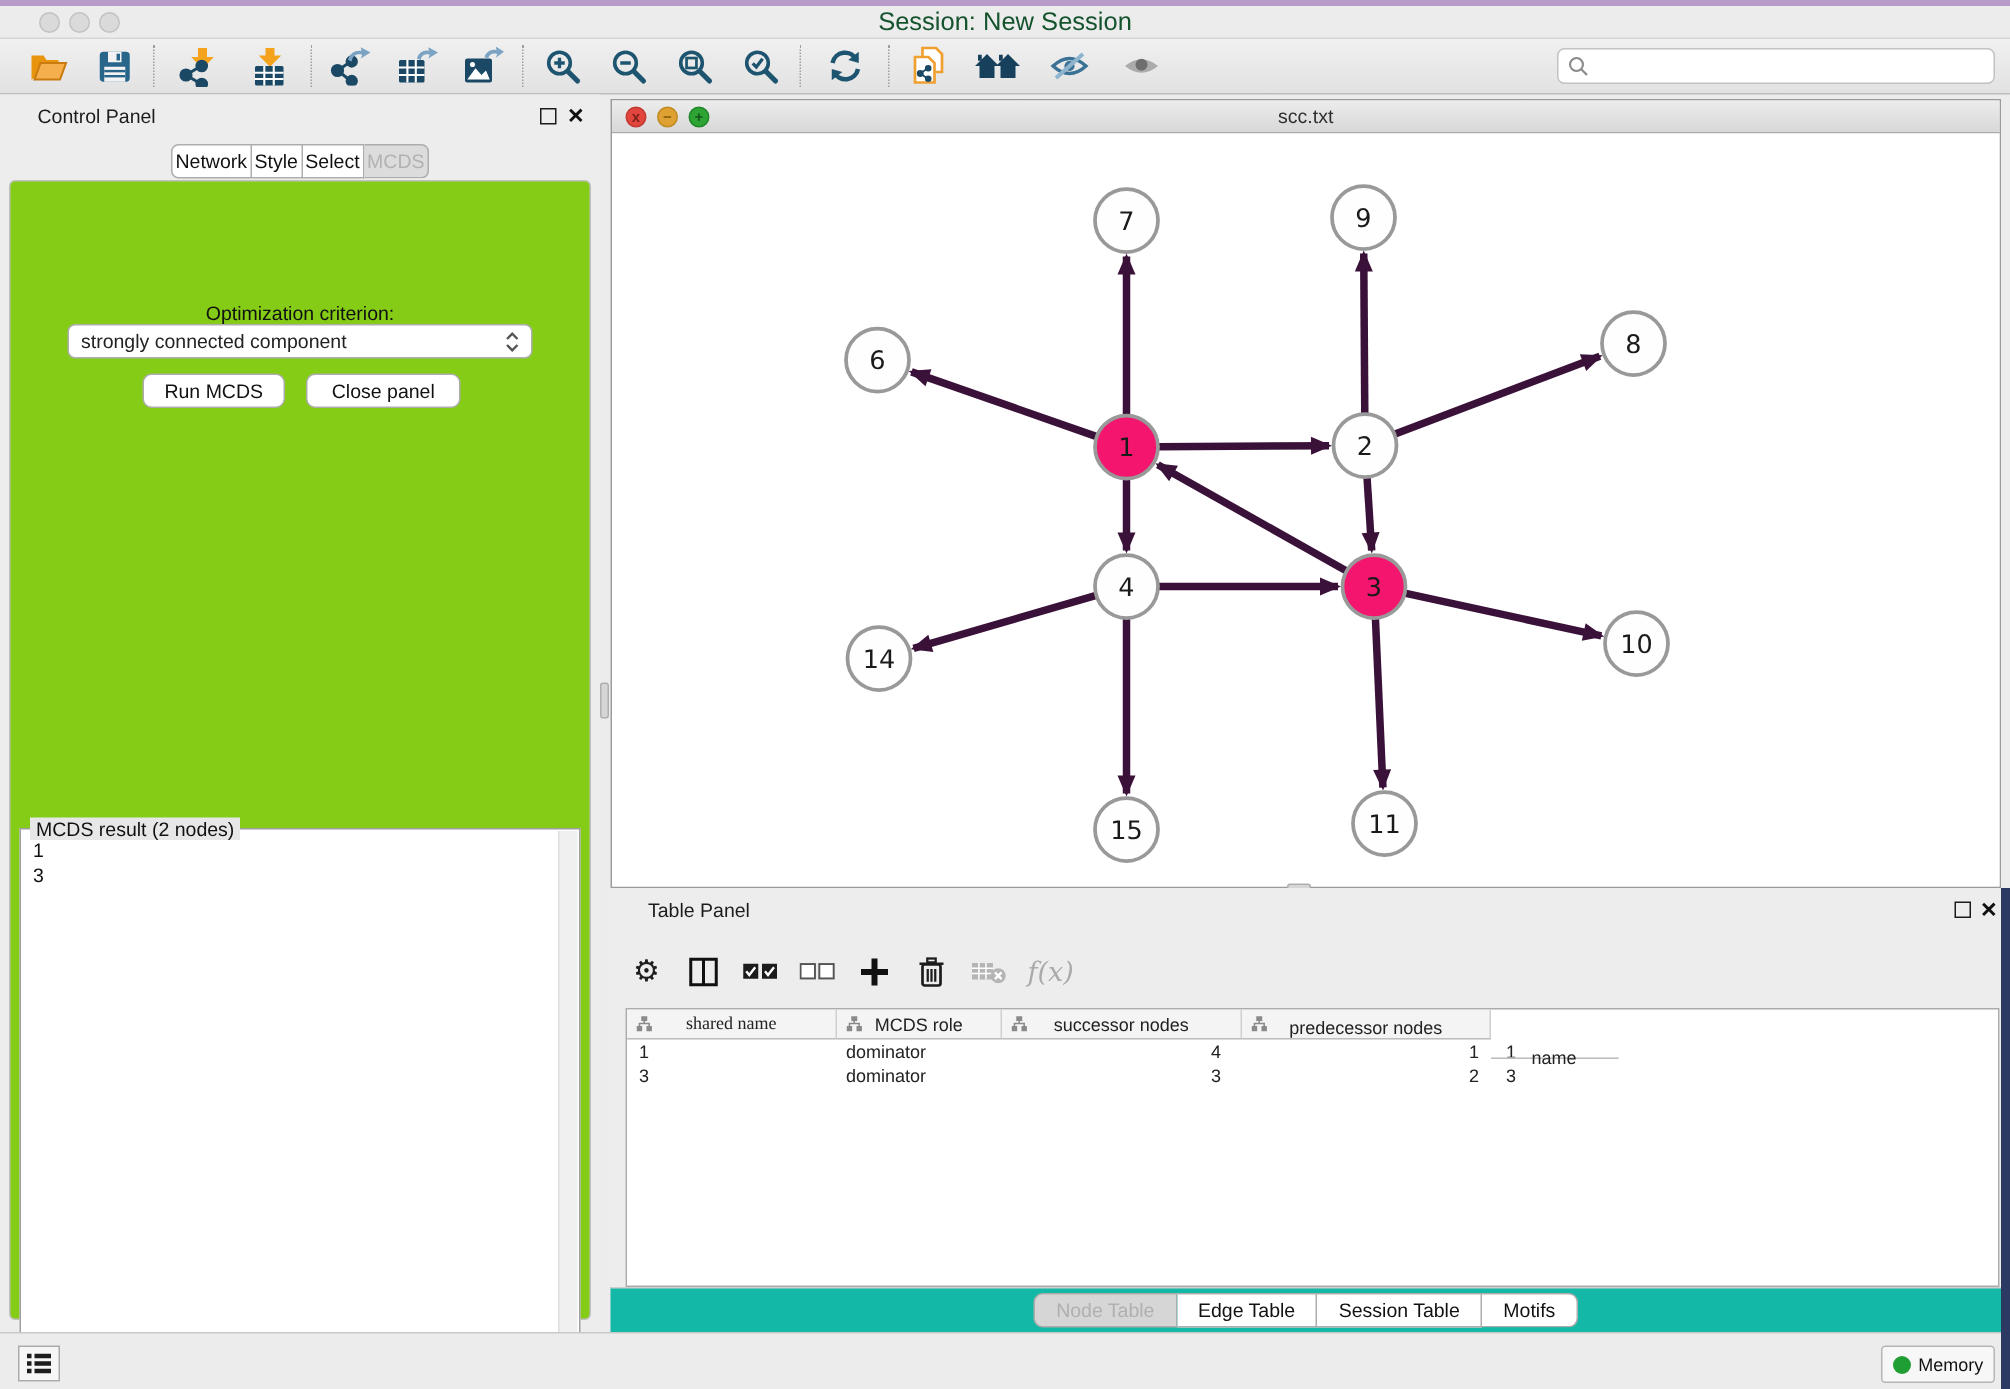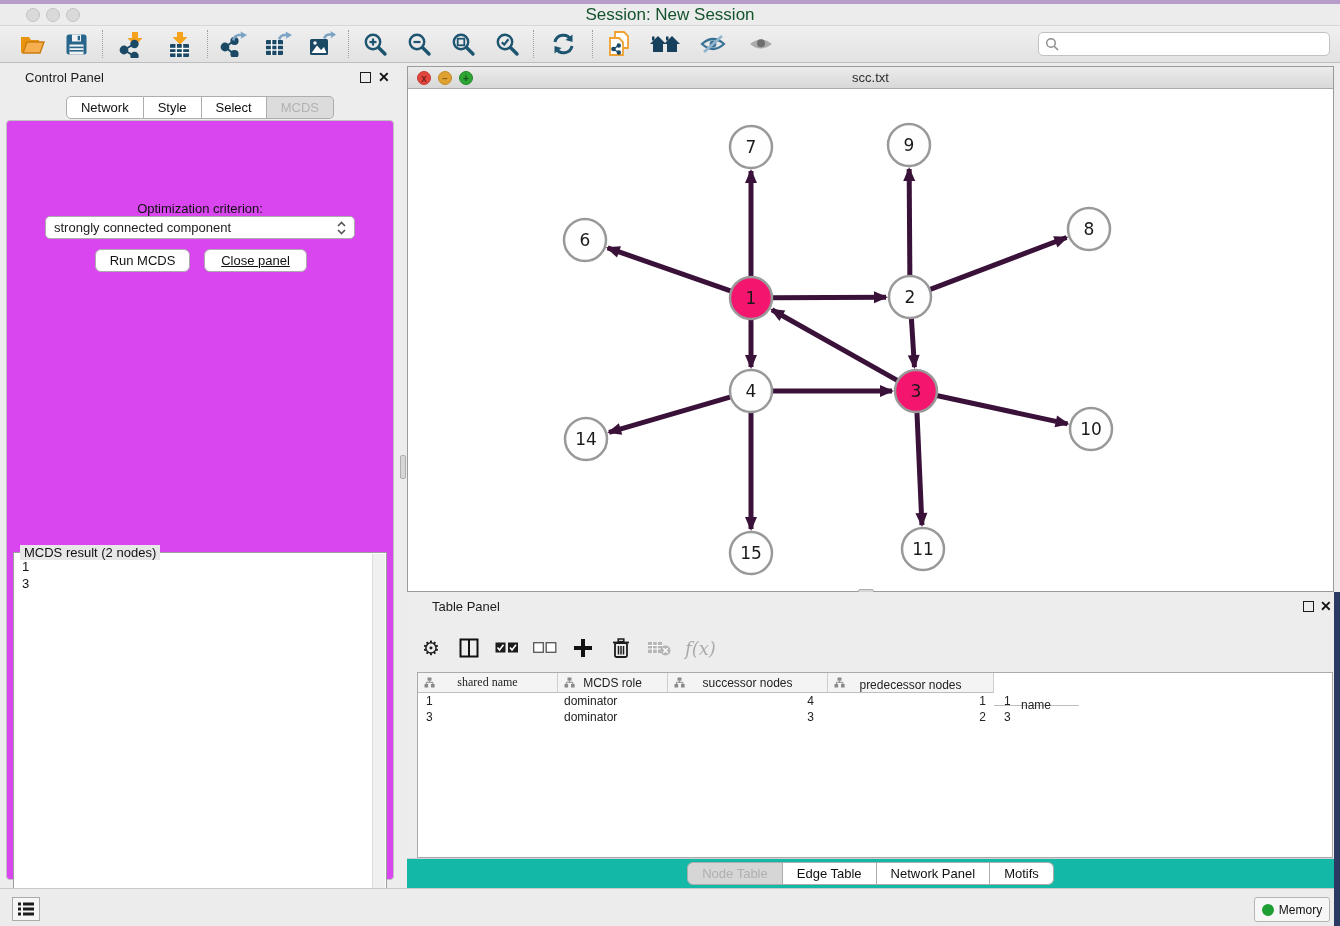--- a/index.html
+++ b/index.html
@@ -21,31 +21,31 @@
   .search-wrap svg { flex:0 0 auto; }
   .search-input { border:none; outline:none; flex:1; height:20px; font-size:13px; margin-left:4px; background:transparent; }
 
   
   .control-panel { left:0; top:63px; width:400px; height:825px; background:#EDEDED; }
   .panel-header { height:28px; position:relative; }
   .panel-title { position:absolute; left:13px; top:7px; font-size:13px; color:#1c1c1c;margin-left:12px; }
   .panel-float { position:absolute; width:11px; height:11px; border:1.6px solid #1c1c1c; top:9px; }
   .panel-close { position:absolute; top:6px; font-weight:bold; font-size:14px; color:#111; cursor:default; }
   .cp-tabs { position:absolute; left:0; top:33px; width:100%; display:flex; justify-content:center; }
-  .cp-tab { background:#fff; border:1px solid #ADADAD; border-left:none; padding:3px 14px; font-size:13px; color:#111; }
+  .cp-tab { background:#fff; border:1px solid #ADADAD; border-left:none; padding:3px 2px; font-size:13px; color:#111; }
   .cp-tab:first-child { border-left:1px solid #ADADAD; border-top-left-radius:5px; border-bottom-left-radius:5px; }
   .cp-tab:last-child { border-top-right-radius:5px; border-bottom-right-radius:5px; }
   .cp-tab.active { background:#DCDCDC; color:#B2B2B2; }
-  .cp-content { position:absolute; left:6px; top:57px; width:388px; height:760px; background:#d946ef; border:1px solid #C0C0C0; border-radius:4px; }
+  .cp-content { position:absolute; left:6px; top:57px; width:388px; height:760px; background:#84cc16; border:1px solid #C0C0C0; border-radius:4px; }
   .opt-label { position:absolute; left:0; top:80px; width:100%; text-align:center; font-size:13px; color:#111; }
   .dropdown { position:absolute; left:38px; top:95px; width:310px; height:23px; background:#fff; border:1px solid #ADADAD; border-radius:5px; display:flex; align-items:center; padding:0 8px; font-size:13px; }
   .dd-arrows { margin-left:auto; display:flex; flex-direction:column; align-items:center; line-height:6px; color:#555; font-size:9px; }
   .btn { background:#fff; border:1px solid #ADADAD; border-radius:6px; height:23px; font-size:13px; color:#111; display:inline-flex; align-items:center; justify-content:center; font-family:"Liberation Sans",sans-serif; }
   .run-btn { position:absolute; left:88px; top:128px; width:95px; }
-  .closep-btn { position:absolute; left:197px; top:128px; width:103px;text-decoration:underline; }
+  .closep-btn { position:absolute; left:197px; top:128px; width:103px; }
   .result-group { position:absolute; left:6px; top:431px; width:374px; height:378px; border:1px solid #9E9E9E; background:#fff; }
   .result-title { position:absolute; left:6px; top:-8px; background:#E7E7E7; padding:0 4px; font-size:13px; color:#111; }
   .result-body { position:absolute; left:1px; top:3px; right:15px; bottom:1px; font-size:13px; color:#111; padding:2px 7px; line-height:17px; }
   .result-scroll { position:absolute; top:1px; right:1px; width:13px; bottom:1px; background:#F0F0F0; border-left:1px solid #DDD; }
 
   
   .net-window { left:407px; top:66px; width:927px; height:526px; background:#fff; border:1px solid #9A9A9A; }
   .net-titlebar { position:absolute; left:0; top:0; width:100%; height:22px; background:linear-gradient(#ECECEC,#D8D8D8); border-bottom:1px solid #ABABAB; }
   .tl { position:absolute; top:4px; width:14px; height:14px; border-radius:50%; font-size:10px; font-weight:bold; text-align:center; line-height:13px; }
   .tl-close { left:9px; background:#E2453E; border:1px solid #C23B34; color:#7D1F1B; }
@@ -467,21 +467,21 @@
           <div class="nt-cell" style="width: 160px; text-align: right; padding-left: 0px; padding-right: 14px;">3</div>
           <div class="nt-cell" style="width: 166px; text-align: right; padding-left: 0px; padding-right: 8px;">2</div>
           <div class="nt-cell" style="width: 85px; text-align: left; padding-left: 10px; padding-right: 0px;">3</div>
         </div>
       </div>
   </div>
 
   <div class="tp-tabstrip">
       <div class="tp-tab active">Node Table</div>
       <div class="tp-tab">Edge Table</div>
-      <div class="tp-tab">Network Panel</div>
+      <div class="tp-tab">Session Table</div>
       <div class="tp-tab">Motifs</div>
     </div>
 </div>
 
 <div class="abs statusbar">
   <div class="status-list-btn">
     <svg width="16" height="14" viewBox="0 0 16 14">
       <g fill="#1c1c1c">
         <rect x="0" y="0.5" width="3" height="3"></rect>
           <rect x="5" y="0.5" width="11" height="3"></rect>

